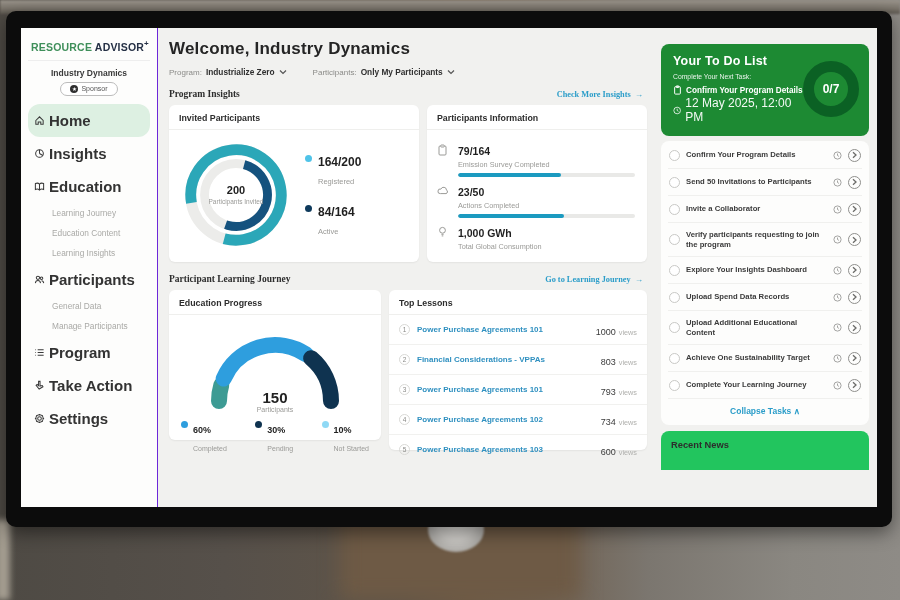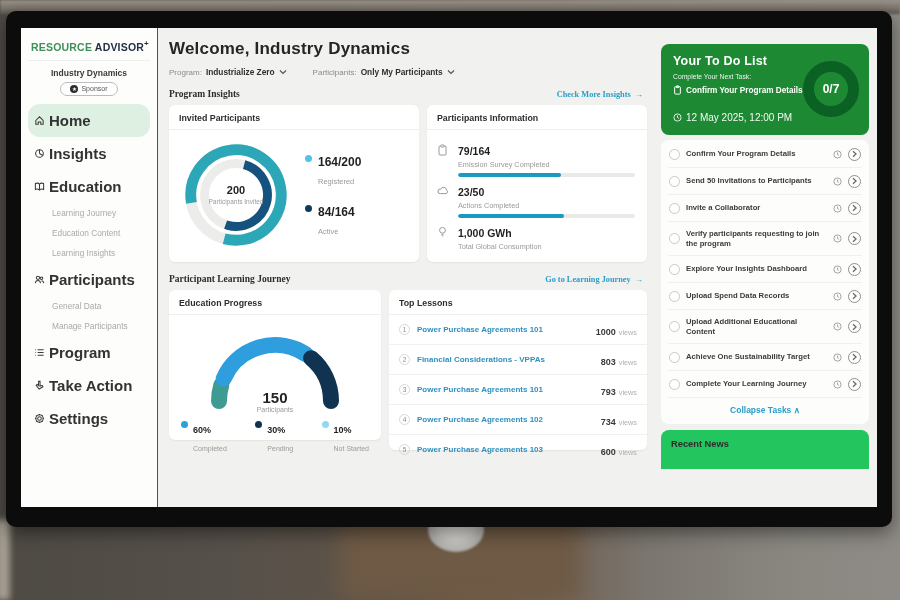--- a/index.html
+++ b/index.html
@@ -83,30 +83,30 @@
   .gleg .v { font-size:9px; font-weight:bold; color:#1f1f1f; }
   .gleg .l { font-size:7px; color:#9a9a97; }
 
   
   .card-lessons { flex:1; height:160px; }
   .lesson { display:flex; align-items:center; gap:7px; padding:5.5px 10px; border-bottom:1px solid #f1f1ef; cursor:pointer; }
   .lesson:last-child { border-bottom:none; }
   .lesson .rank { width:11px; height:11px; border:1px solid #d9d9d6; border-radius:50%; font-size:6.5px; color:#8a8a87;
     display:flex; align-items:center; justify-content:center; flex:none; }
   .lesson .lt { flex:1; font-size:8px; font-weight:bold; color:#2f90c0; }
-  .lesson .lv { font-size:9px; font-weight:bold; color:#3a3a3a; }
+  .lesson .lv { font-size:9px; font-weight:normal; color:#3a3a3a; }
   .lesson .lu { font-size:7.3px; color:#b0b0ad; margin-left:3px; }
 
   
   .rightcol { width:222px; flex:none; padding:16px 8px 0 6px; }
   .todo-hero { background:#1d8a33; border-radius:8px; padding:10px 10px 12px 12px; color:#fff; display:flex; justify-content:space-between; }
   .todo-hero .t { font-size:12.5px; font-weight:bold; letter-spacing:.2px; }
   .todo-hero .s { font-size:6.8px; margin-top:5px; opacity:.9; }
   .todo-hero .task1 { font-size:8.2px; font-weight:bold; margin-top:5px; display:flex; gap:4px; align-items:center; }
-  .todo-hero .when { font-size:10px; margin-top:17px; display:flex; gap:4px; align-items:center; opacity:.95; }
+  .todo-hero .when { font-size:12px; margin-top:1px; display:flex; gap:4px; align-items:center; opacity:.95; }
   .counter { width:56px; height:56px; border:11px solid #0b6124; border-radius:50%; flex:none; align-self:center;
     display:flex; align-items:center; justify-content:center; font-size:12px; font-weight:bold; }
   .todo-list { background:#fdfdfc; border-radius:8px; margin-top:5px; padding:1px 7px; }
   .task { display:flex; align-items:center; gap:6px; padding:6.5px 1px; border-bottom:1px solid #f0f0ee; cursor:pointer; }
   .task:last-of-type { border-bottom:none; }
   .task-check { width:11px; height:11px; border:1.4px solid #c9c9c6; border-radius:50%; flex:none; background:#fff; }
   .task-label { flex:1; font-size:7.7px; font-weight:bold; color:#3b3b3b; line-height:1.3; }
   .task .clockmini { flex:none; color:#9a9a97; }
   .task-go { width:13px; height:13px; border:1.2px solid #8f8f8c; border-radius:50%; flex:none;
     display:flex; align-items:center; justify-content:center; color:#6b6b68; }

